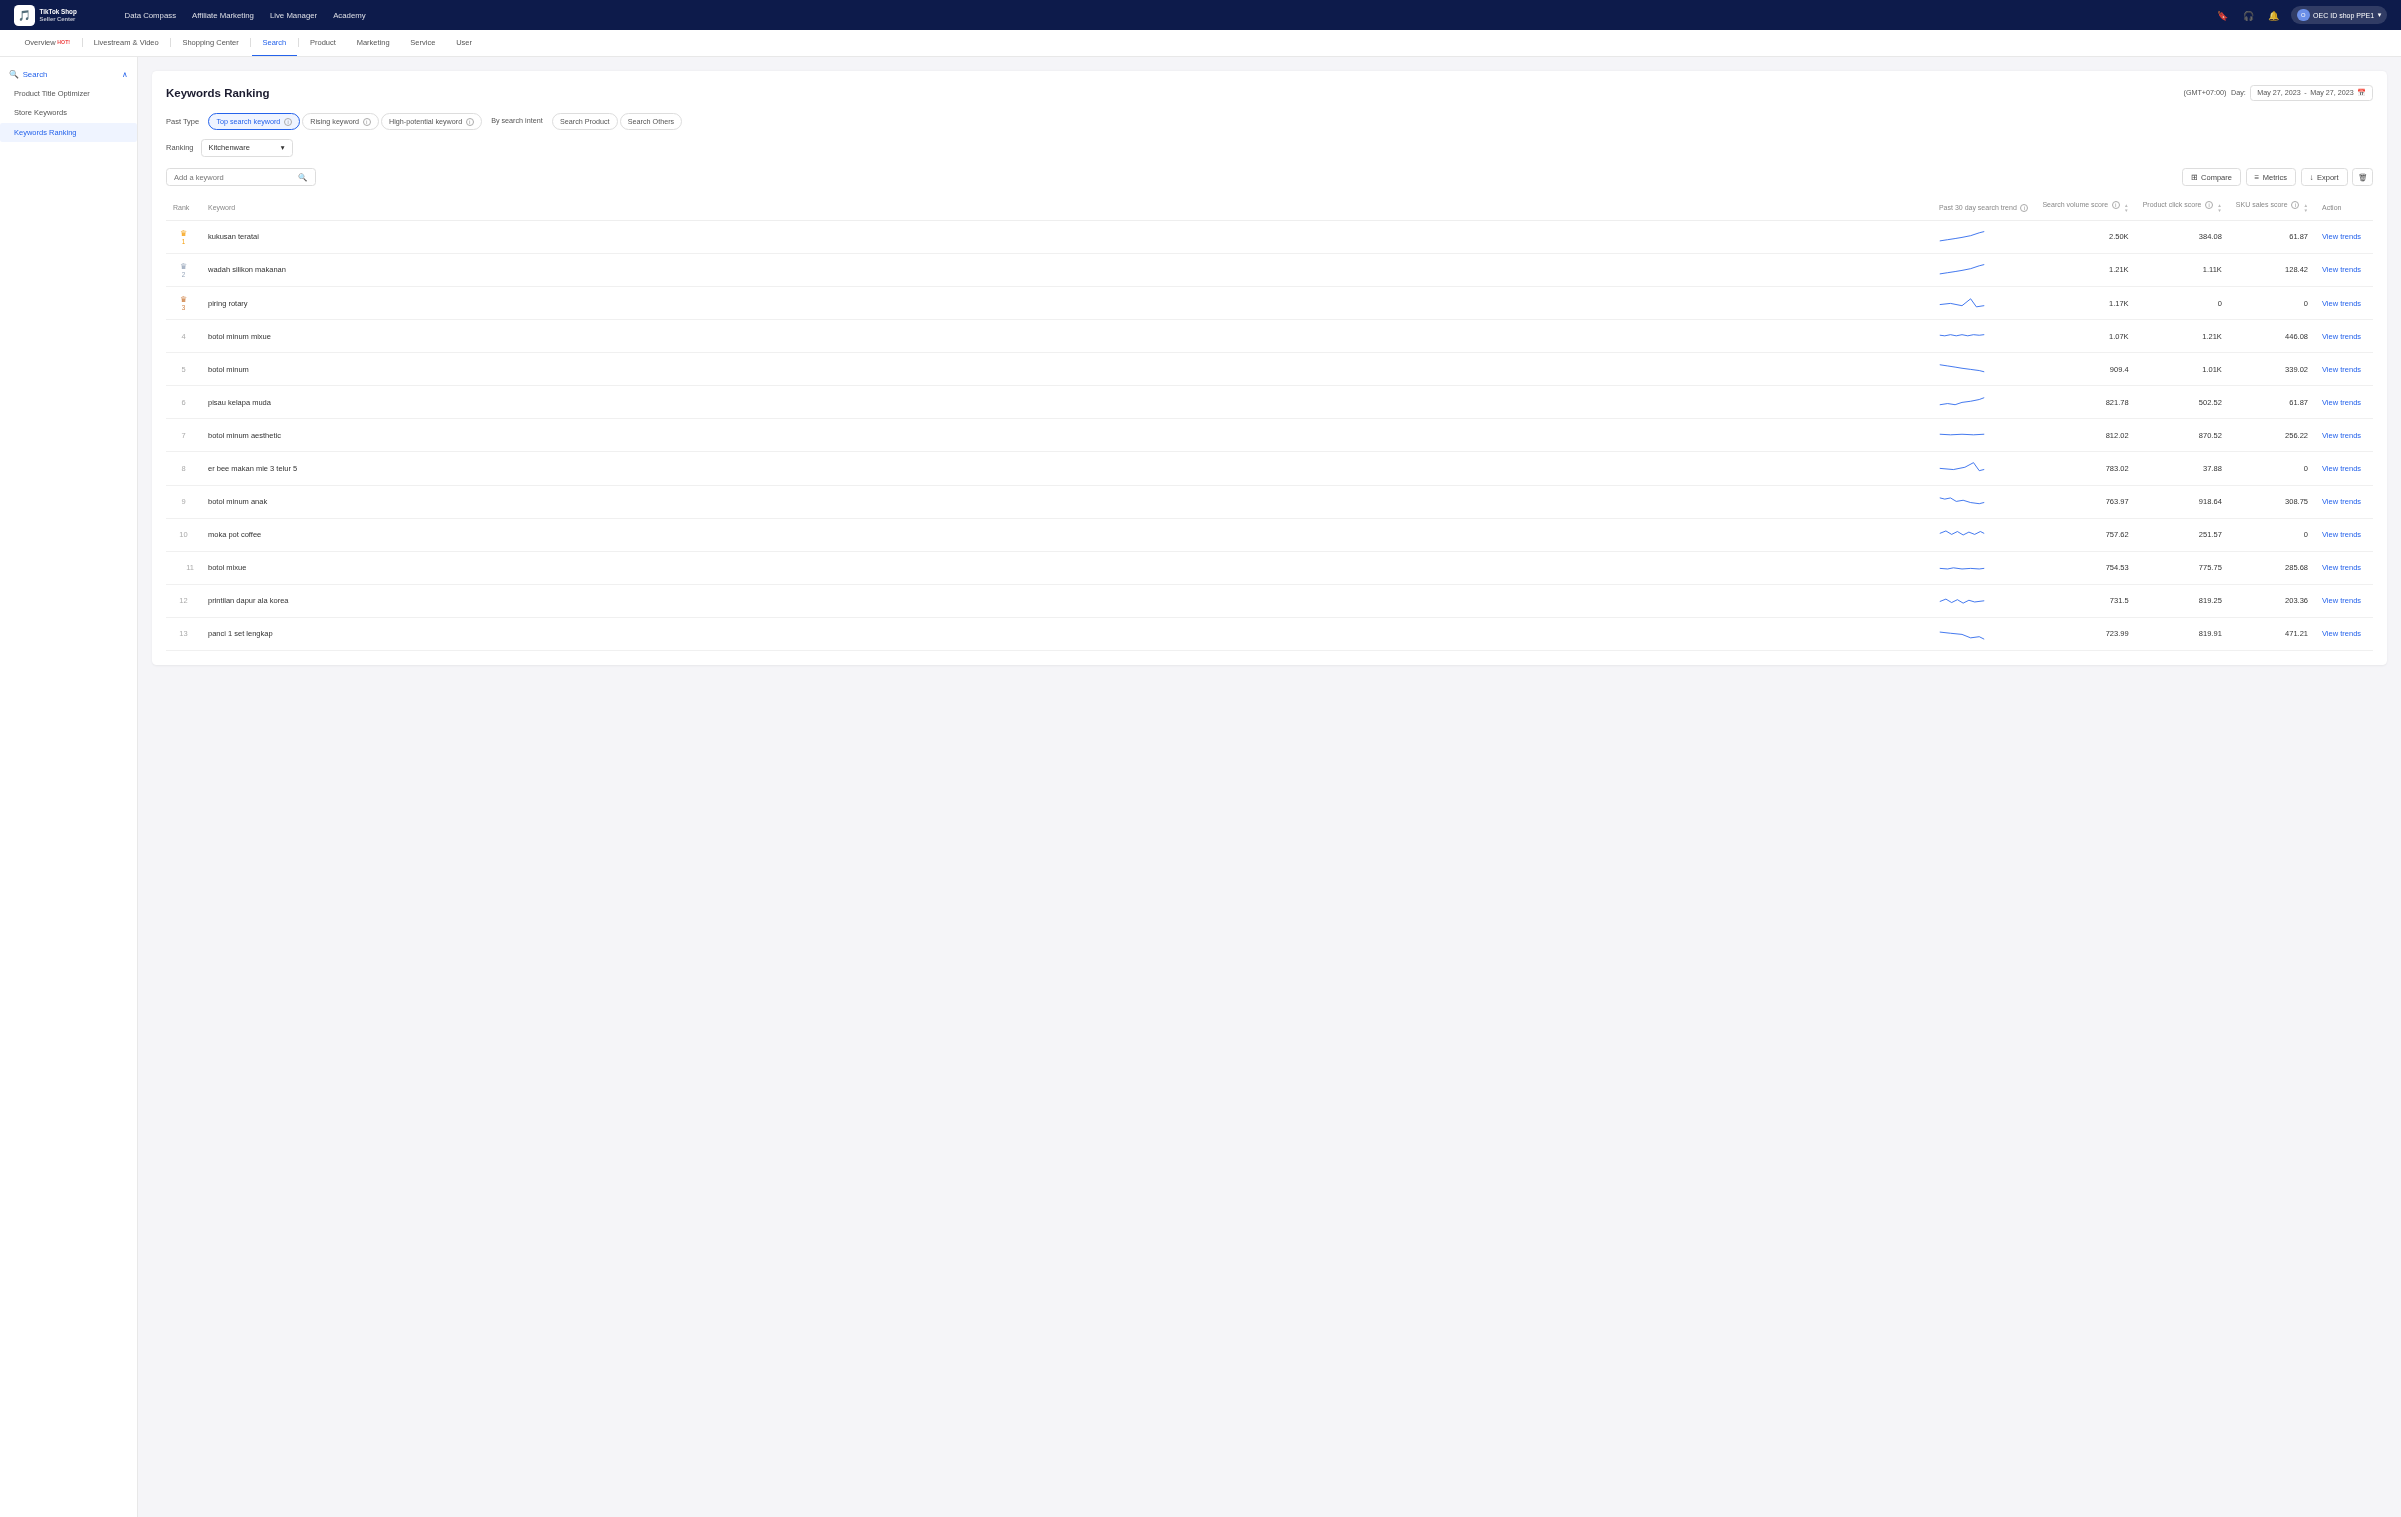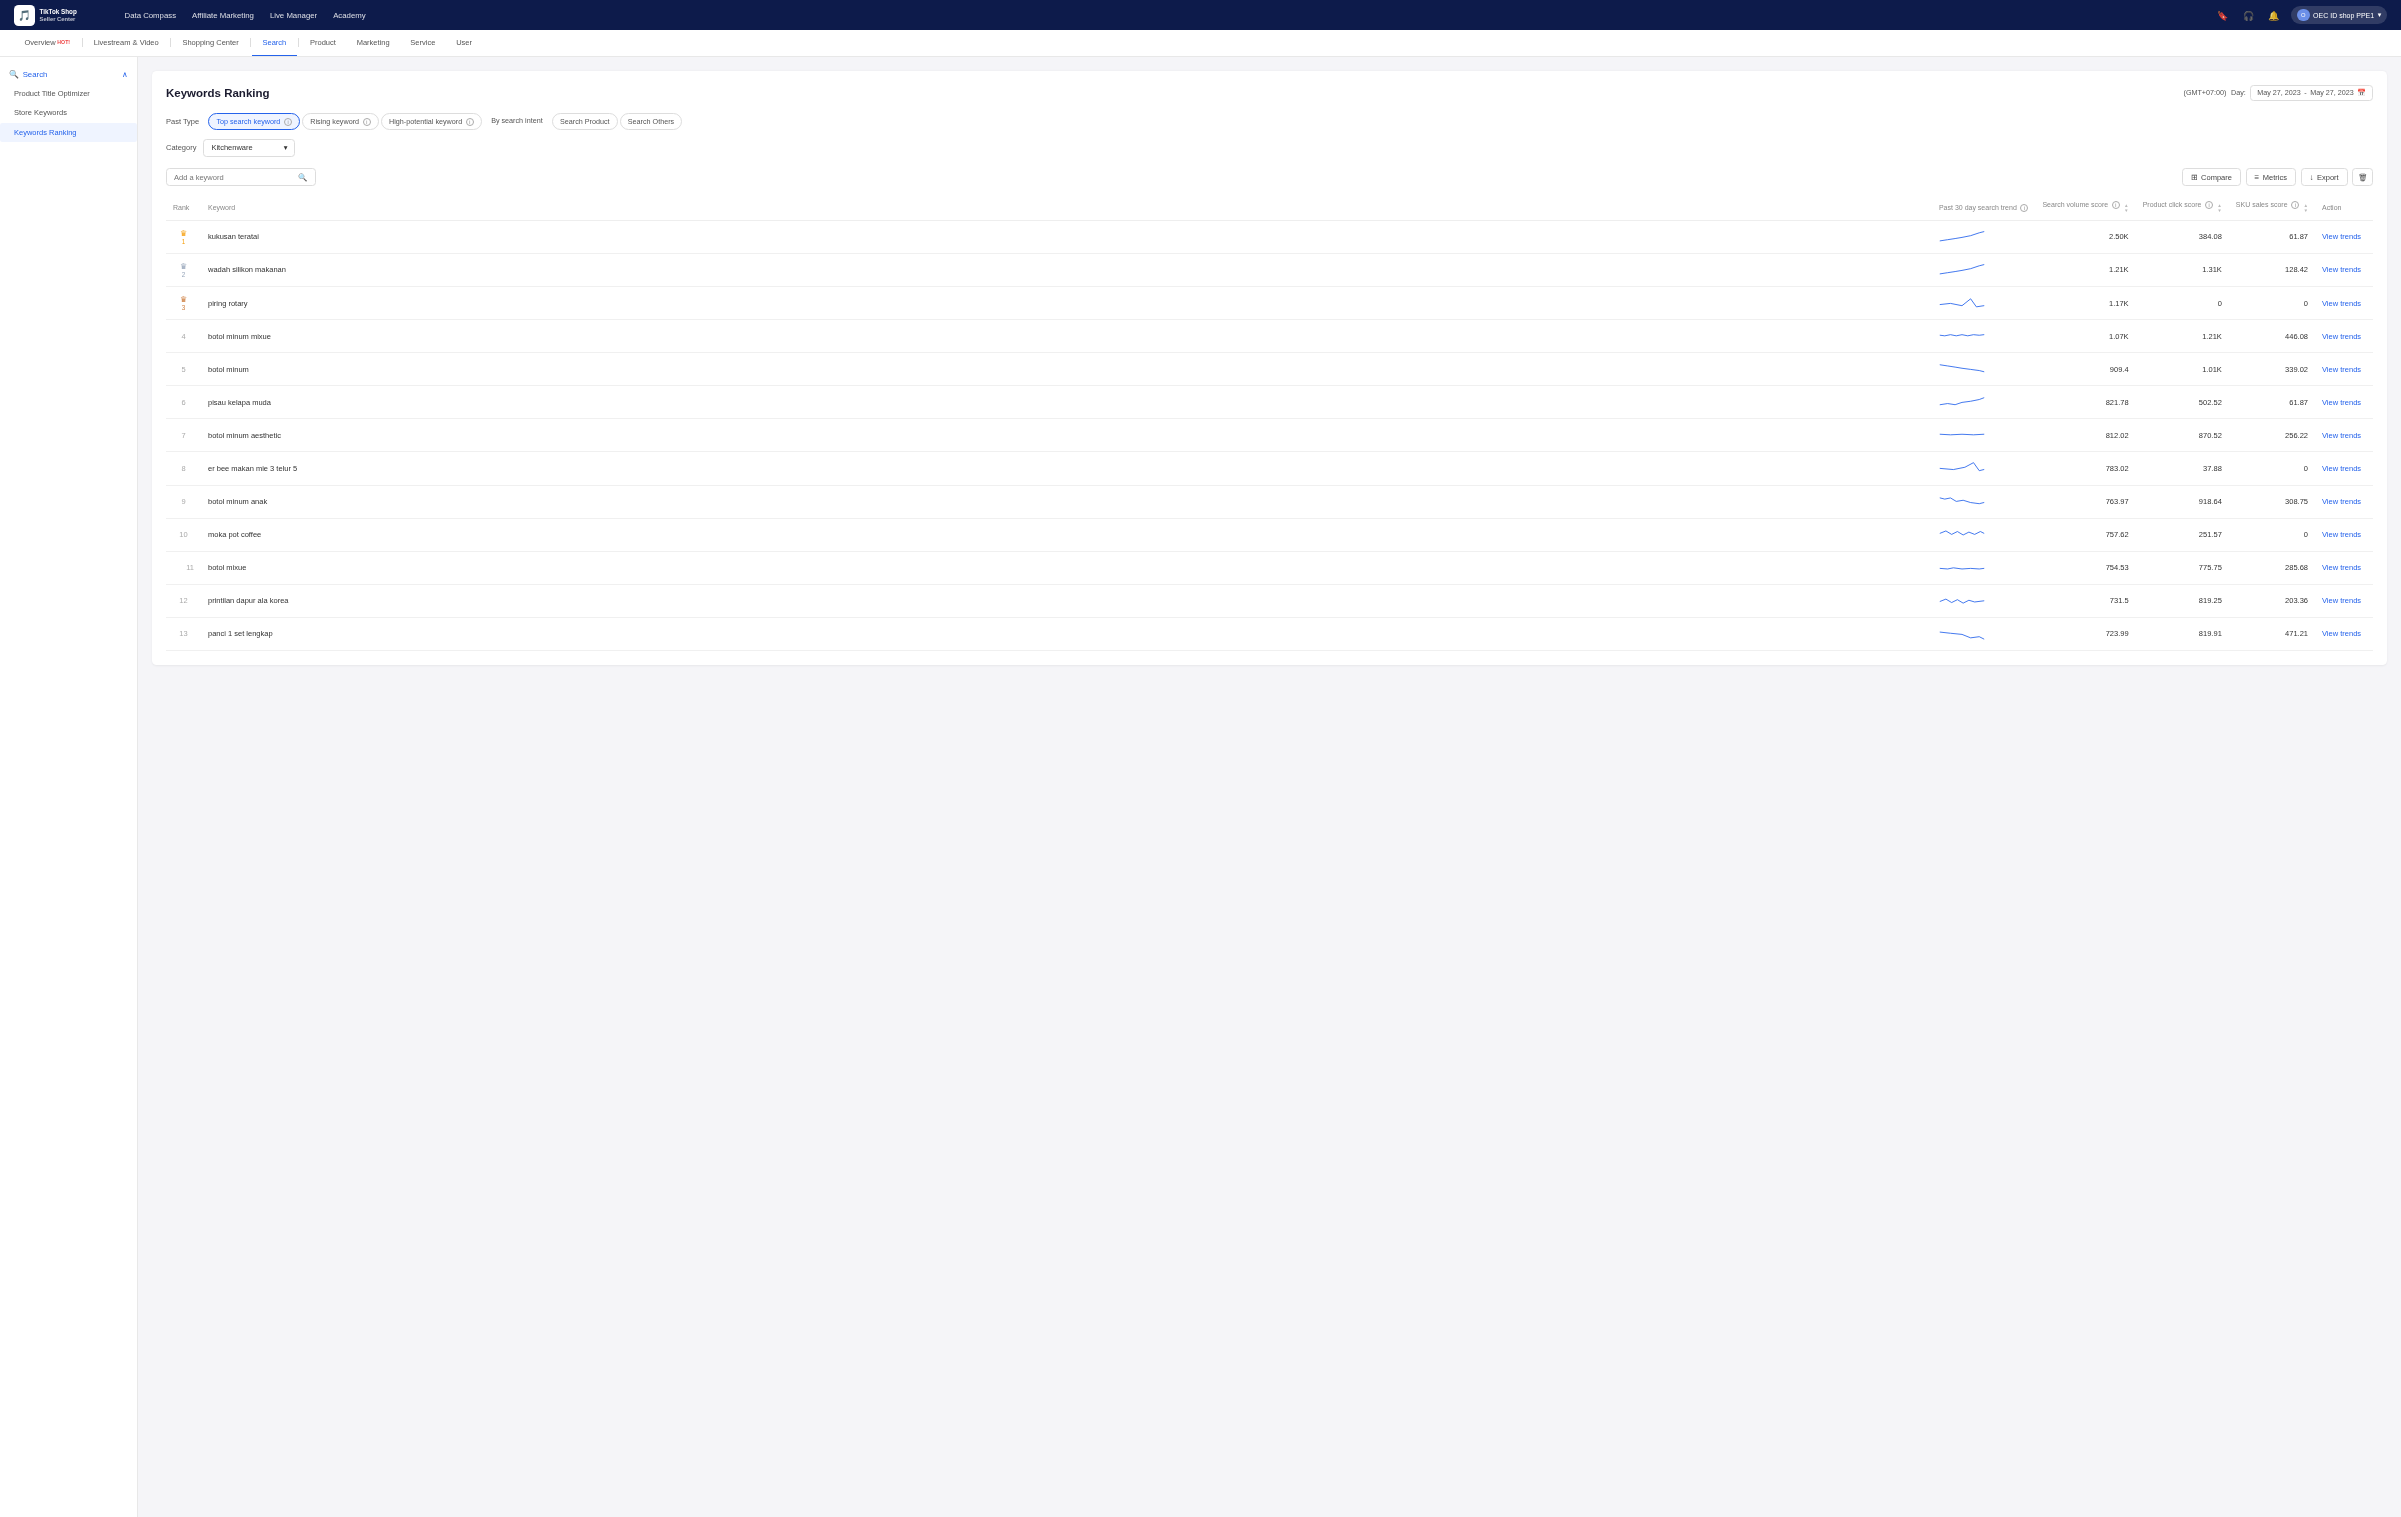--- a/index.html
+++ b/index.html
@@ -467,21 +467,21 @@
             <span>High-potential keyword</span>
             <span class="info-icon">i</span>
           </div>
           <div class="list-tab-plain">By search intent</div>
           <div class="list-tab">Search Product</div>
           <div class="list-tab">Search Others</div>
         </div>
       </div>
 
       <div class="category-row">
-        <span class="category-label">Category</span>
+        <span class="category-label">Ranking</span>
         <div class="category-select">
           <span>Kitchenware</span>
           <span style="margin-left:auto;">▾</span>
         </div>
       </div>
 
       <div class="toolbar">
         <div class="search-input-wrap">
           <input type="text" placeholder="Add a keyword" style="">
           <span style="color:#aaa;">🔍</span>
@@ -563,21 +563,21 @@
                 <div class="rank-crown rank-2">
                   <span class="crown-icon" style="color: rgb(148, 163, 184);">♛</span>
                   <span style="font-size: 6.3px; color: rgb(148, 163, 184);">2</span>
                 </div>
               </td>
               <td>wadah silikon makanan</td>
               <td><svg width="46" height="18.5" viewBox="0 0 80 32">
                   <path d="M2,24 L15,22 L28,20 L40,18 L55,15 L70,10 L78,8" fill="none" stroke="#2563eb" stroke-width="1.5" stroke-linejoin="round" stroke-linecap="round"></path>
                 </svg></td>
               <td class="right">1.21K</td>
-              <td class="right">1.31K</td>
+              <td class="right">1.11K</td>
               <td class="right">128.42</td>
               <td><span class="view-trends-link">View trends</span></td>
             </tr>
             <tr>
               <td style="text-align: center;">
                 <div class="rank-crown rank-3">
                   <span class="crown-icon" style="color: rgb(205, 124, 60);">♛</span>
                   <span style="font-size: 6.3px; color: rgb(205, 124, 60);">3</span>
                 </div>
               </td>

